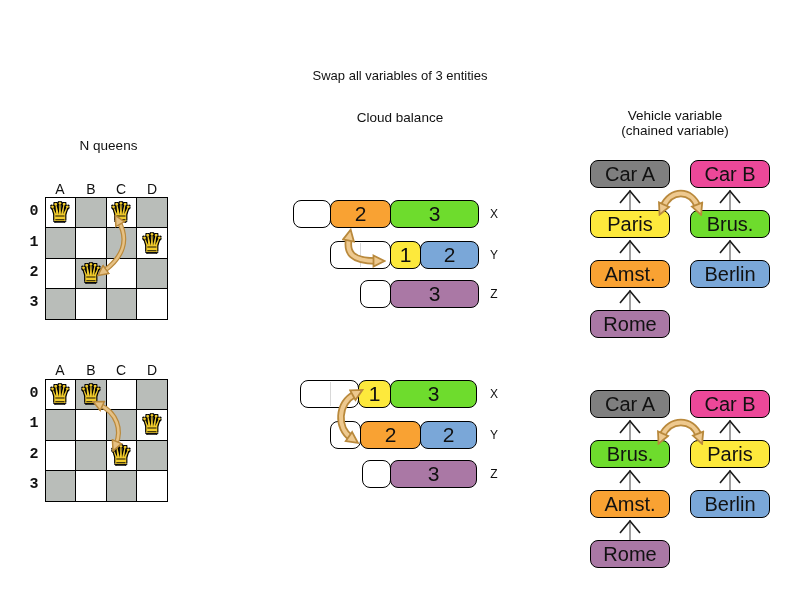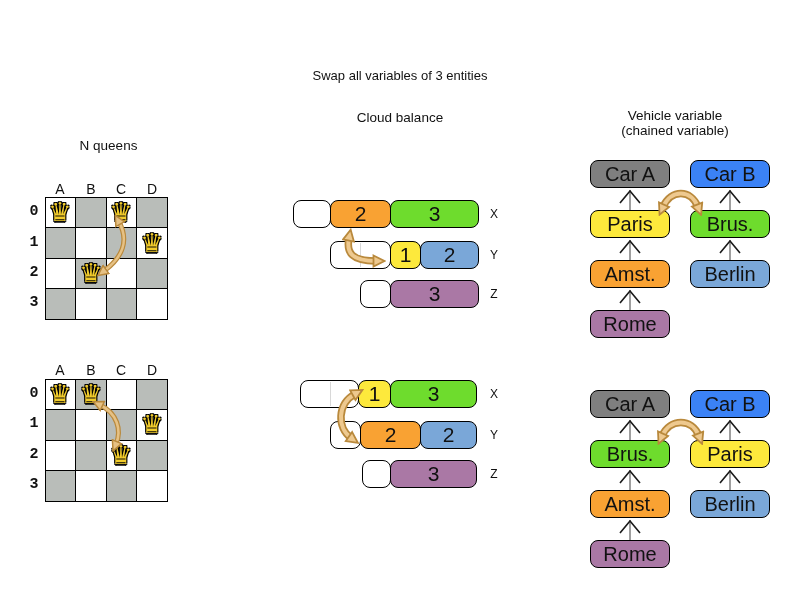--- a/index.html
+++ b/index.html
@@ -35,21 +35,21 @@
   
   .vbox { width:80px; height:28px; border:1.5px solid #000; border-radius:8px; box-sizing:border-box;
           display:flex; align-items:center; justify-content:center; font-size:20px; }
 
   .c-orange { background:#f9a233; }
   .c-green  { background:#6edc2d; }
   .c-yellow { background:#fde93c; }
   .c-blue   { background:#7aa7d8; }
   .c-purple { background:#aa78a5; }
   .c-cara   { background:#7f7f7f; }
-  .c-carb   { background:#3b82f6; }
+  .c-carb   { background:#ec4899; }
 
   #overlay { position:absolute; left:0; top:0; pointer-events:none; }
   .arrow-under { stroke:#b9893c; stroke-width:7.5; fill:none; stroke-linecap:round; }
   .arrow-over  { stroke:#eec98f; stroke-width:4;   fill:none; stroke-linecap:round; }
   .qarrow-under{ stroke:#b9893c; stroke-width:5;   fill:none; stroke-linecap:round; }
   .qarrow-over { stroke:#e6c184; stroke-width:2.6; fill:none; stroke-linecap:round; }
   .chainline { stroke:#7f7f7f; stroke-width:1.5; }
   .chev { stroke:#1a1a1a; stroke-width:1.6; fill:none; stroke-linejoin:miter; }
 </style>
 </head>

